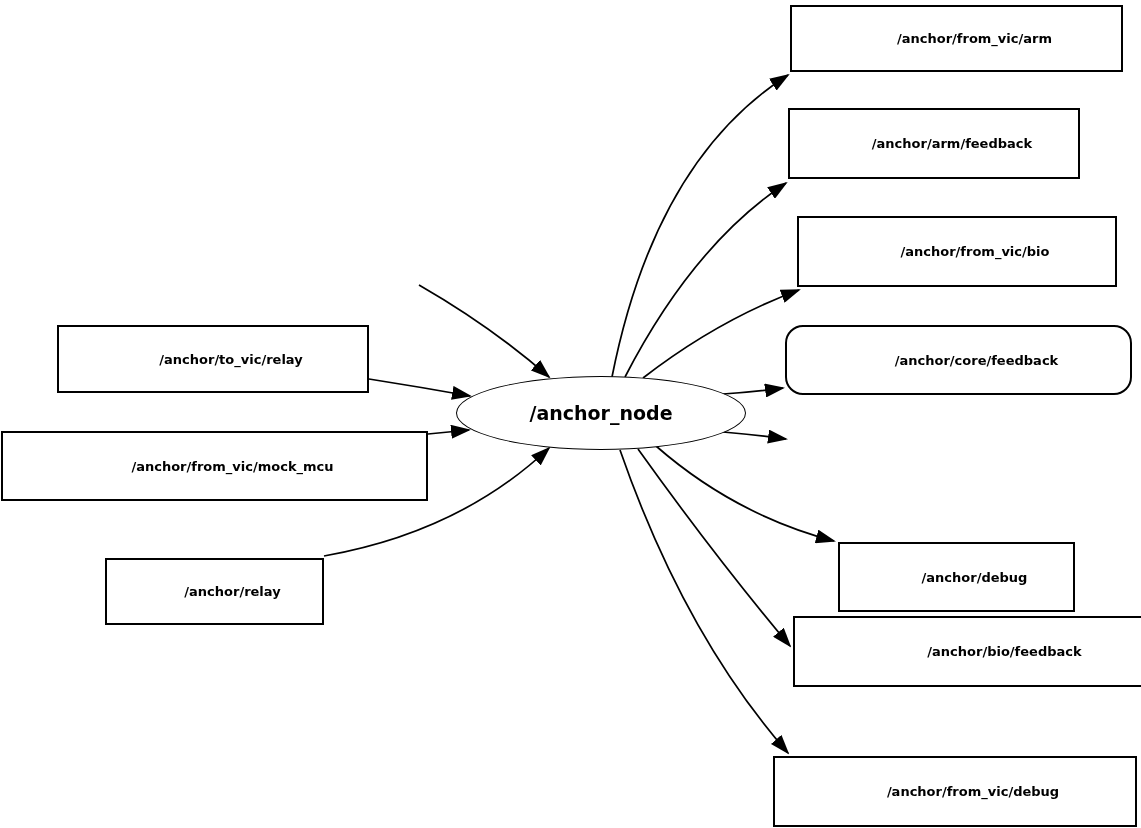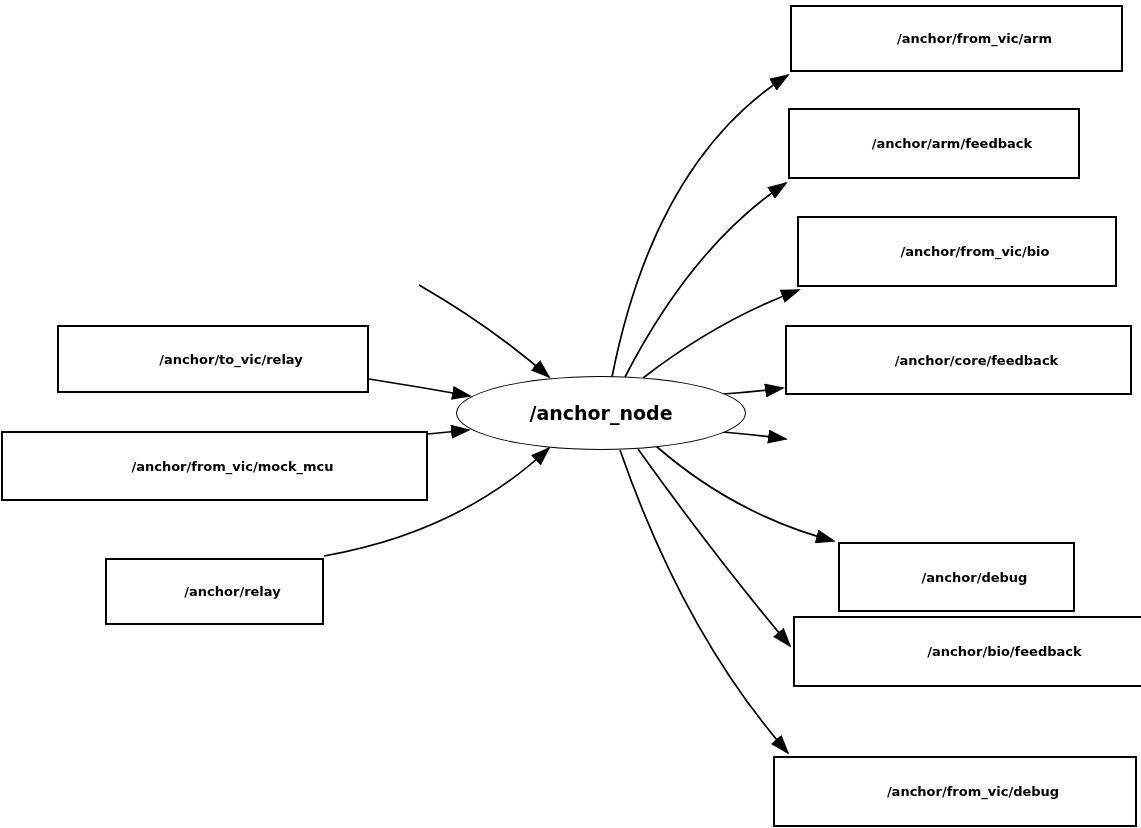--- a/index.html
+++ b/index.html
@@ -54,21 +54,21 @@
   .l1 { left: 8px;   top: 217px; width: 411px; height: 70px; }
   .l2 { left: 57px;  top: 325px; width: 312px; height: 68px; }
   .l3 { left: 1px;   top: 431px; width: 427px; height: 70px; }
   .l4 { left: 105px; top: 542px; width: 219px; height: 67px; margin-top: 16px; }
   
   .ell { left: 456px; top: 376px; width: 290px; height: 74px; }
   
   .r1 { left: 790px; top: 5px;   width: 333px; height: 67px; }
   .r2 { left: 788px; top: 108px; width: 292px; height: 71px; }
   .r3 { left: 797px; top: 216px; width: 320px; height: 71px; }
-  .r4 { left: 785px; top: 325px; width: 347px; height: 70px; }
+  .r4 { left: 785px; top: 325px; width: 347px; height: 70px; border-radius: 18px; }
   .r5 { left: 788px; top: 433px; width: 337px; height: 70px; }
   .r6 { left: 838px; top: 542px; width: 237px; height: 70px; }
   .r7 { left: 793px; top: 616px; width: 387px; height: 71px; text-align: center; }
   .r8 { left: 773px; top: 756px; width: 364px; height: 71px; }
 </style>
 </head>
 <body>
 
 <div class="canvas">
 

